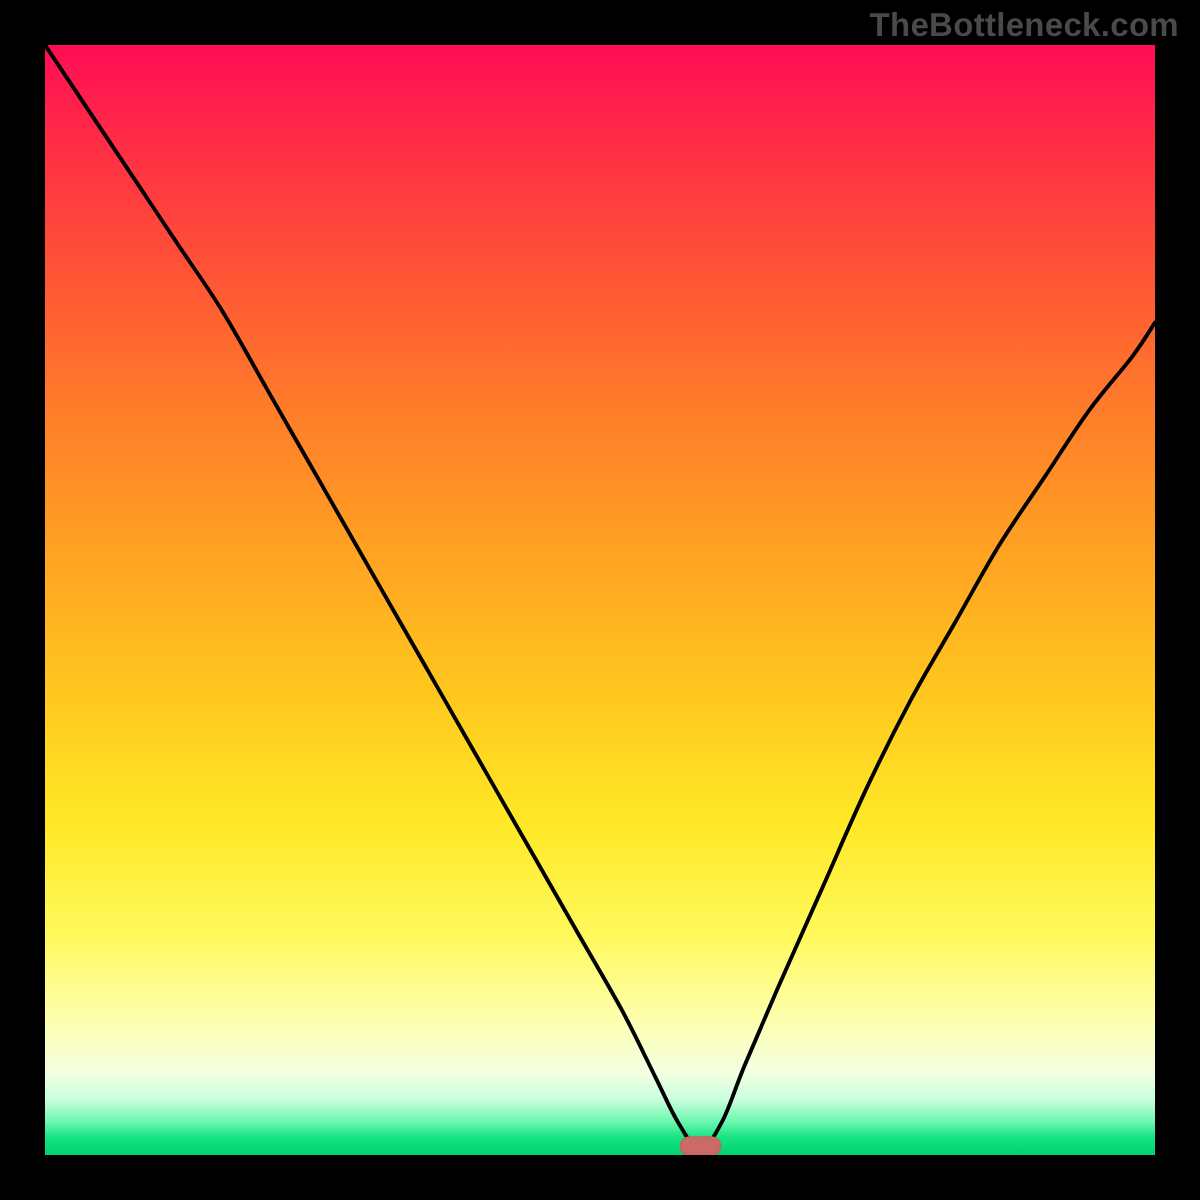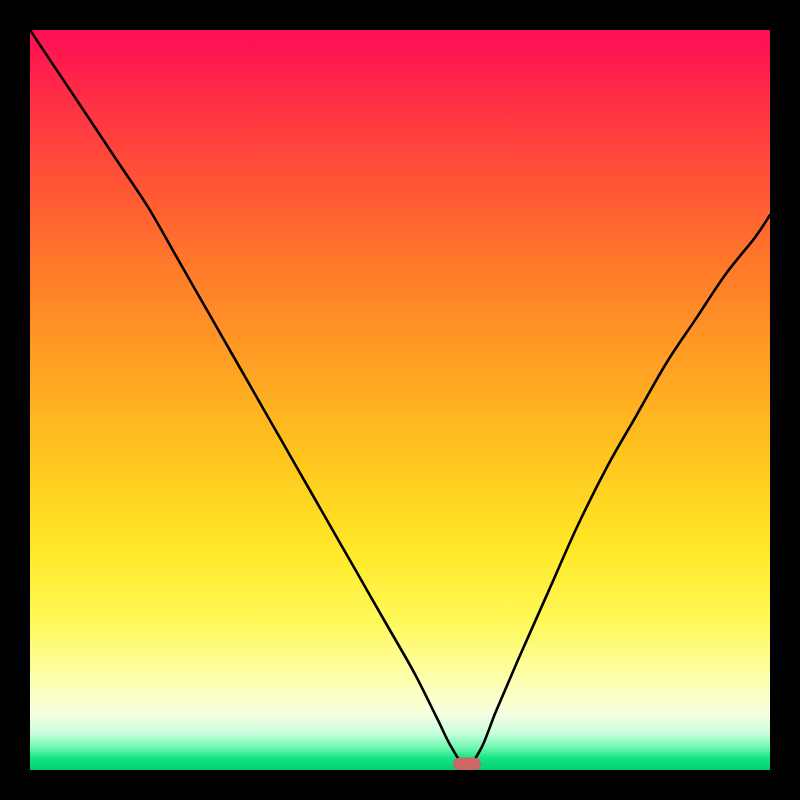--- a/index.html
+++ b/index.html
@@ -75,20 +75,21 @@
     background: #cc6b66;
     transform: translate(-50%, -50%);
     box-shadow: inset 0 0 0 1px rgba(0,0,0,0.05);
   }
 </style>
 </head>
 <body>
 
 <div class="frame">
 
+  <div class="attr">TheBottleneck.com</div>
 
   <div class="plot" id="plot">
     <div class="bg-gradient"></div>
 
     <svg class="curve-svg" id="curveSvg" viewBox="0 0 740 740" preserveAspectRatio="none">
       <path id="curvePath" class="curve-path" d="M 0.00 0.00 C 4.93 7.40, 19.73 29.60, 29.60 44.40 C 39.47 59.20, 49.33 74.00, 59.20 88.80 C 69.07 103.60, 78.93 118.40, 88.80 133.20 C 98.67 148.00, 108.53 161.57, 118.40 177.60 C 128.27 193.63, 138.13 212.13, 148.00 229.40 C 157.87 246.67, 167.73 263.93, 177.60 281.20 C 187.47 298.47, 197.33 315.73, 207.20 333.00 C 217.07 350.27, 226.93 367.53, 236.80 384.80 C 246.67 402.07, 256.53 419.33, 266.40 436.60 C 276.27 453.87, 286.13 471.13, 296.00 488.40 C 305.87 505.67, 315.73 522.93, 325.60 540.20 C 335.47 557.47, 345.33 574.73, 355.20 592.00 C 365.07 609.27, 376.17 627.77, 384.80 643.80 C 393.43 659.83, 400.83 675.87, 407.00 688.20 C 413.17 700.53, 416.87 709.78, 421.80 717.80 C 426.73 725.82, 431.67 736.30, 436.60 736.30 C 441.53 736.30, 446.47 727.05, 451.40 717.80 C 456.33 708.55, 460.03 695.60, 466.20 680.80 C 472.37 666.00, 479.77 648.73, 488.40 629.00 C 497.03 609.27, 508.13 584.60, 518.00 562.40 C 527.87 540.20, 537.73 516.77, 547.60 495.80 C 557.47 474.83, 567.33 455.10, 577.20 436.60 C 587.07 418.10, 596.93 402.07, 606.80 384.80 C 616.67 367.53, 626.53 349.03, 636.40 333.00 C 646.27 316.97, 656.13 303.40, 666.00 288.60 C 675.87 273.80, 685.73 257.77, 695.60 244.20 C 705.47 230.63, 717.80 217.07, 725.20 207.20 C 732.60 197.33, 737.53 188.70, 740.00 185.00"></path>
     </svg>
 
     <div id="dipMarker" class="dip-marker" style="left: 436.6px; top: 734.08px; background: rgb(204, 107, 102);"></div>
   </div>

